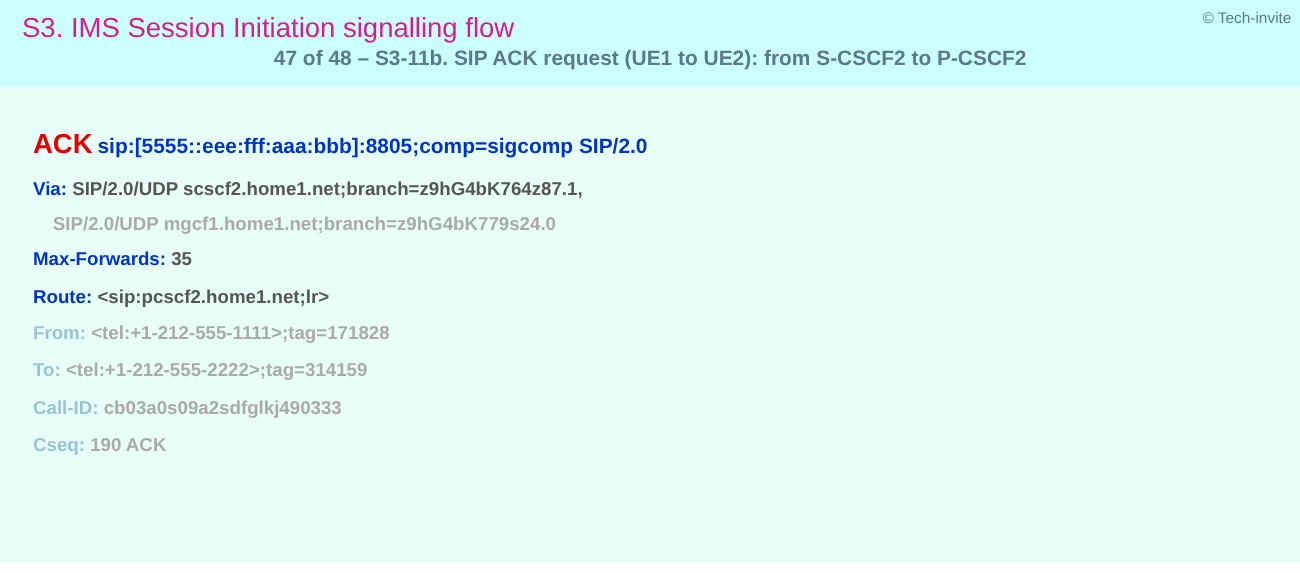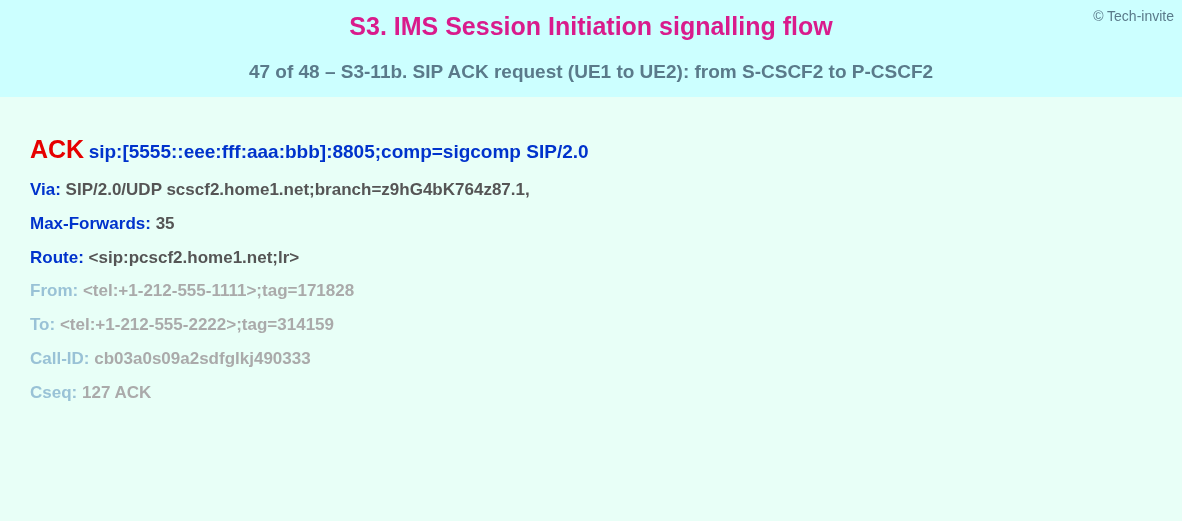--- a/index.html
+++ b/index.html
@@ -20,25 +20,24 @@
       position: relative;
     }
     .copyright {
       position: absolute;
       top: 8px;
       right: 8px;
       color: #5a7a8a;
       font-size: 14px;
     }
     .title {
-      text-align: center;
       color: #d91b8c;
       font-size: 25px;
-      font-weight: bold;
-      margin-bottom: 20px;
+      font-weight: normal;
+      margin-bottom: 2px;
     }
     .subtitle {
       text-align: center;
       color: #5a7a8a;
       font-size: 19px;
       font-weight: bold;
     }
     .content {
       background: #e8fff7;
       padding: 38px 30px 20px 30px;
@@ -97,20 +96,23 @@
 
   <div class="request-line">
     <span class="method">ACK</span>
     <span class="request-uri">sip:[5555::eee:fff:aaa:bbb]:8805;comp=sigcomp SIP/2.0</span>
   </div>
 
   <div class="header-line">
     <span class="hname-strong">Via:</span>
     <span class="hval-strong">SIP/2.0/UDP scscf2.home1.net;branch=z9hG4bK764z87.1,</span>
   </div>
+  <div class="continuation">
+    <span class="hval-light">SIP/2.0/UDP mgcf1.home1.net;branch=z9hG4bK779s24.0</span>
+  </div>
 
   <div class="header-line">
     <span class="hname-strong">Max-Forwards:</span>
     <span class="hval-strong">35</span>
   </div>
 
   <div class="header-line">
     <span class="hname-strong">Route:</span>
     <span class="hval-strong">&lt;sip:pcscf2.home1.net;lr&gt;</span>
   </div>
@@ -125,17 +127,17 @@
     <span class="hval-light">&lt;tel:+1-212-555-2222&gt;;tag=314159</span>
   </div>
 
   <div class="header-line">
     <span class="hname-light">Call-ID:</span>
     <span class="hval-light">cb03a0s09a2sdfglkj490333</span>
   </div>
 
   <div class="header-line">
     <span class="hname-light">Cseq:</span>
-    <span class="hval-light">127 ACK</span>
+    <span class="hval-light">190 ACK</span>
   </div>
 
 
 </div>
 
 </body></html>

